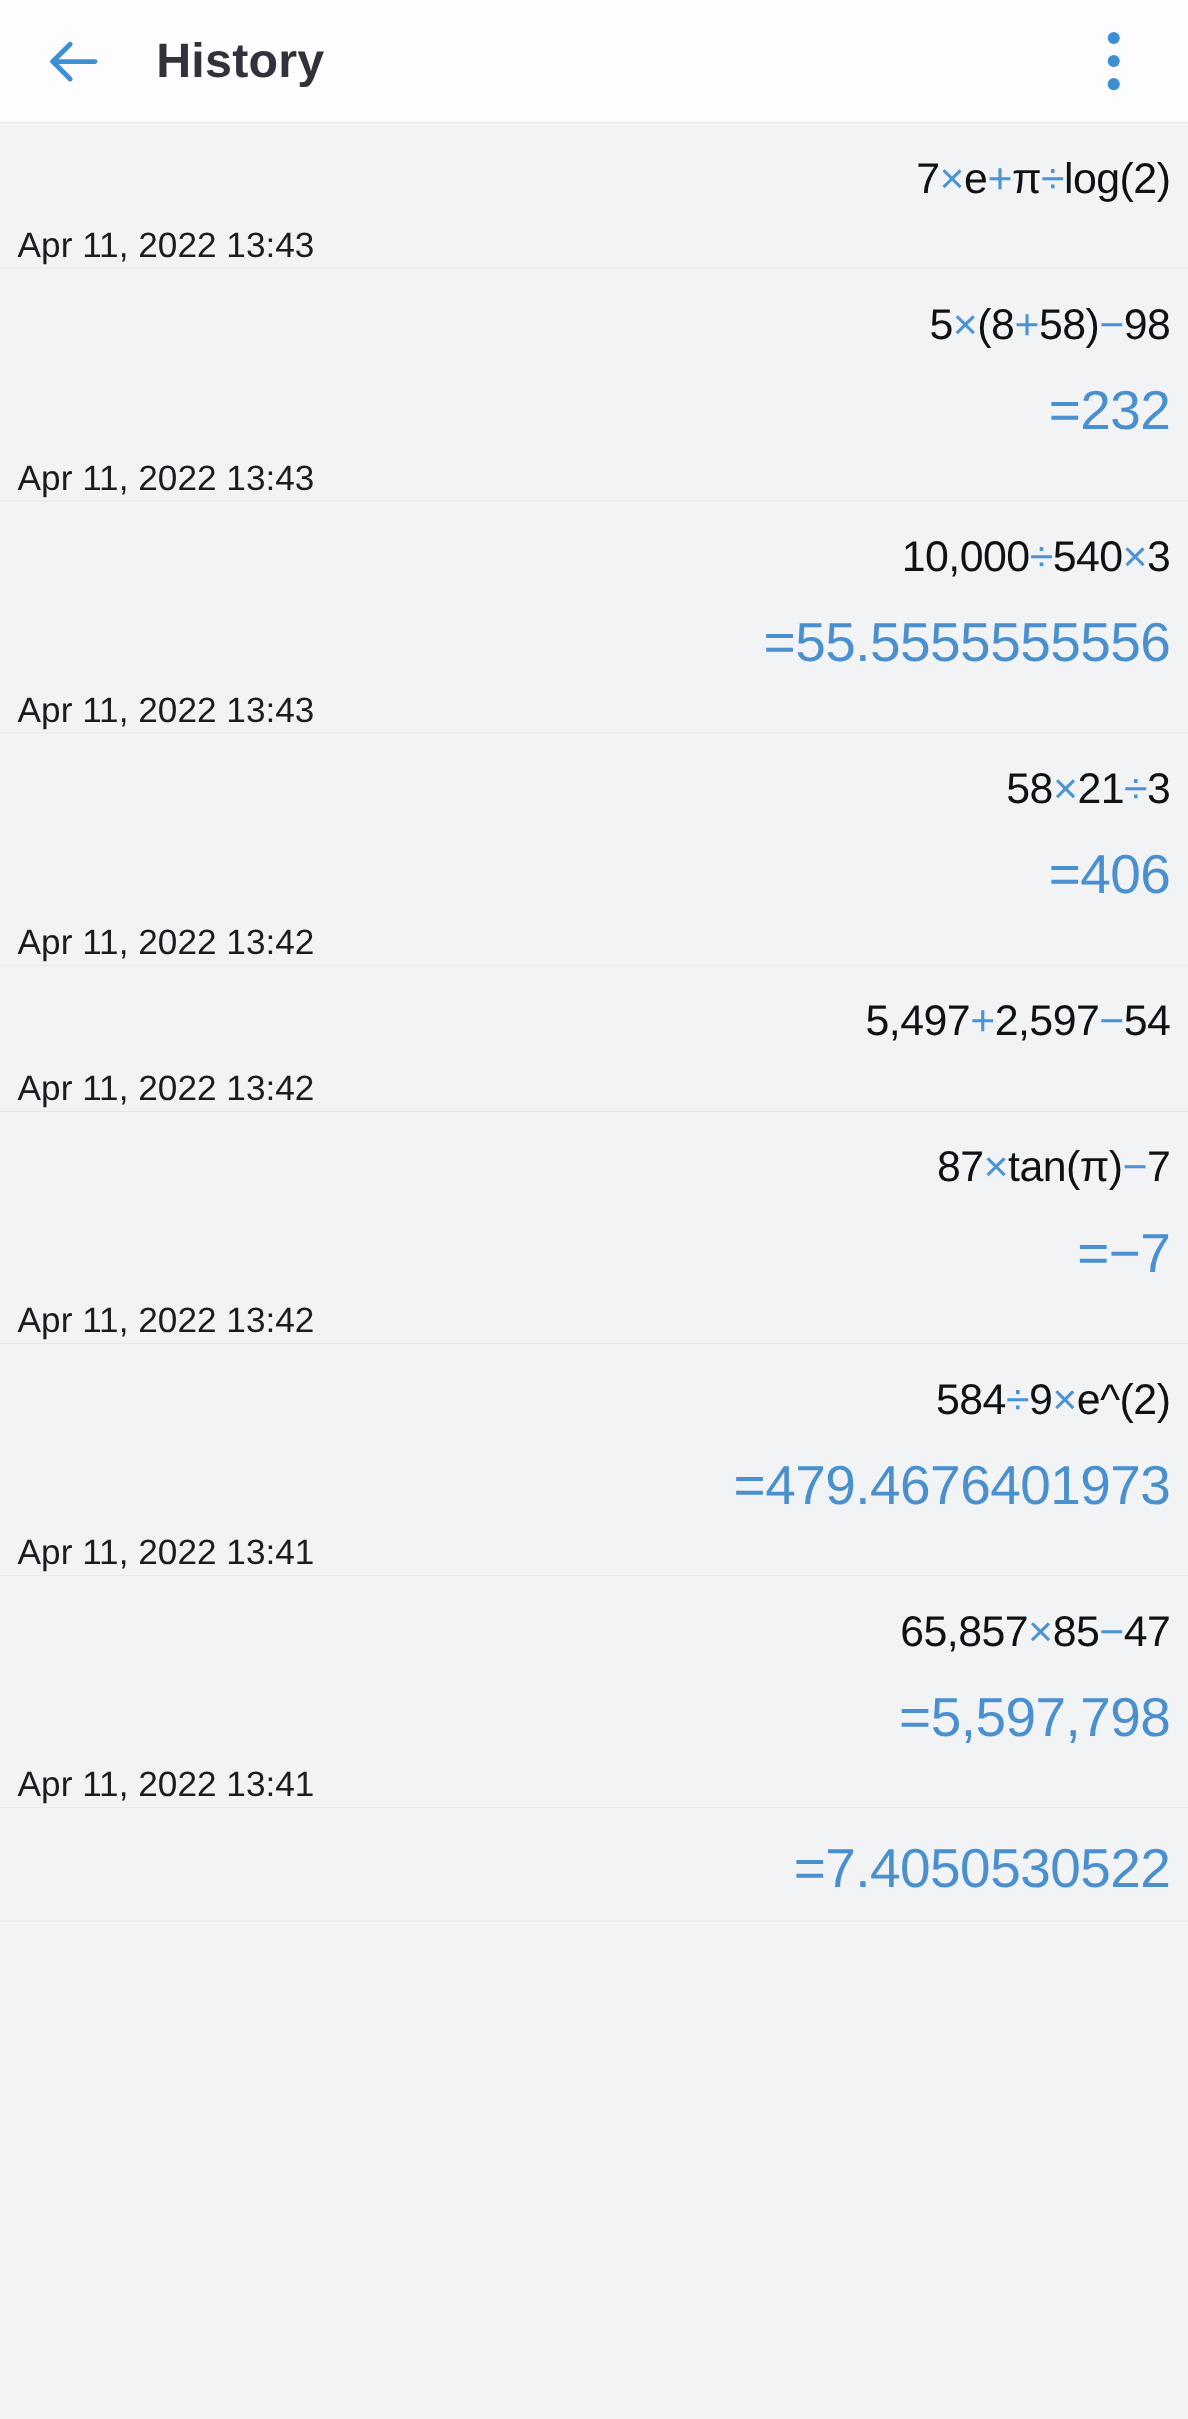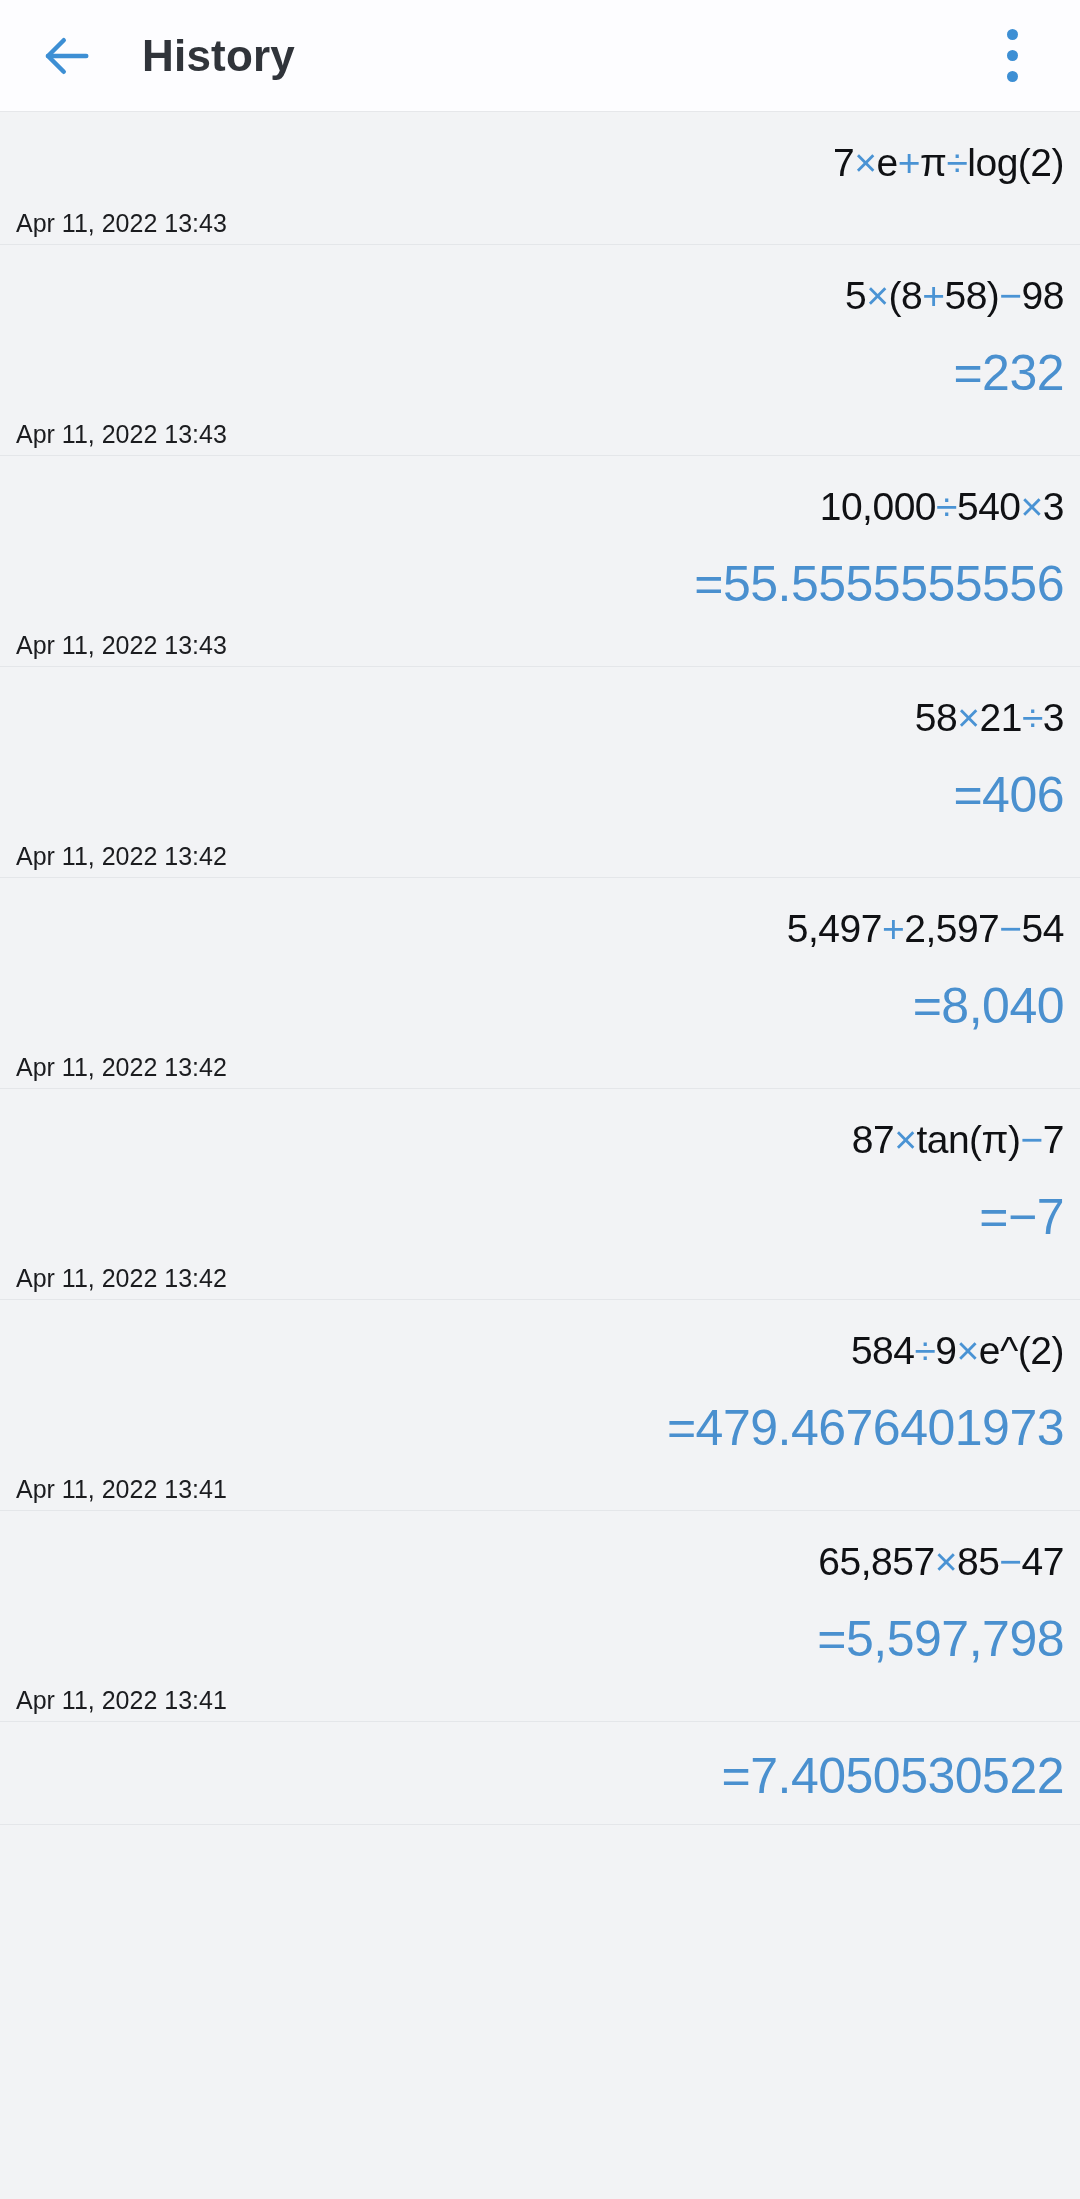--- a/index.html
+++ b/index.html
@@ -74,21 +74,21 @@
     text-align:right;
     font-size:50px;
     line-height:76px;
     color:#4a90cf;
     white-space:nowrap;
     letter-spacing:-0.5px;
     margin-top:2px;
   }
   .timestamp{
     text-align:left;
-    font-size:25px;
+    font-size:32px;
     line-height:34px;
     color:#1b1c1f;
     padding-bottom:4px;
     margin-top:6px;
   }
 </style>
 </head>
 <body>
 
 <div class="appbar">
@@ -123,21 +123,20 @@
       <div class="result">=55.5555555556</div>
       <div class="timestamp">Apr 11, 2022 13:43</div>
     </div>
     <div class="history-item">
       <div class="expr"><span>58</span><span class="op">×</span><span>21</span><span class="op">÷</span><span>3</span></div>
       <div class="result">=406</div>
       <div class="timestamp">Apr 11, 2022 13:42</div>
     </div>
     <div class="history-item">
       <div class="expr"><span>5,497</span><span class="op">+</span><span>2,597</span><span class="op">−</span><span>54</span></div>
-      <div class="result">=8,040</div>
       <div class="timestamp">Apr 11, 2022 13:42</div>
     </div>
     <div class="history-item">
       <div class="expr"><span>87</span><span class="op">×</span><span>tan(π)</span><span class="op">−</span><span>7</span></div>
       <div class="result">=−7</div>
       <div class="timestamp">Apr 11, 2022 13:42</div>
     </div>
     <div class="history-item">
       <div class="expr"><span>584</span><span class="op">÷</span><span>9</span><span class="op">×</span><span>e^(2)</span></div>
       <div class="result">=479.4676401973</div>

